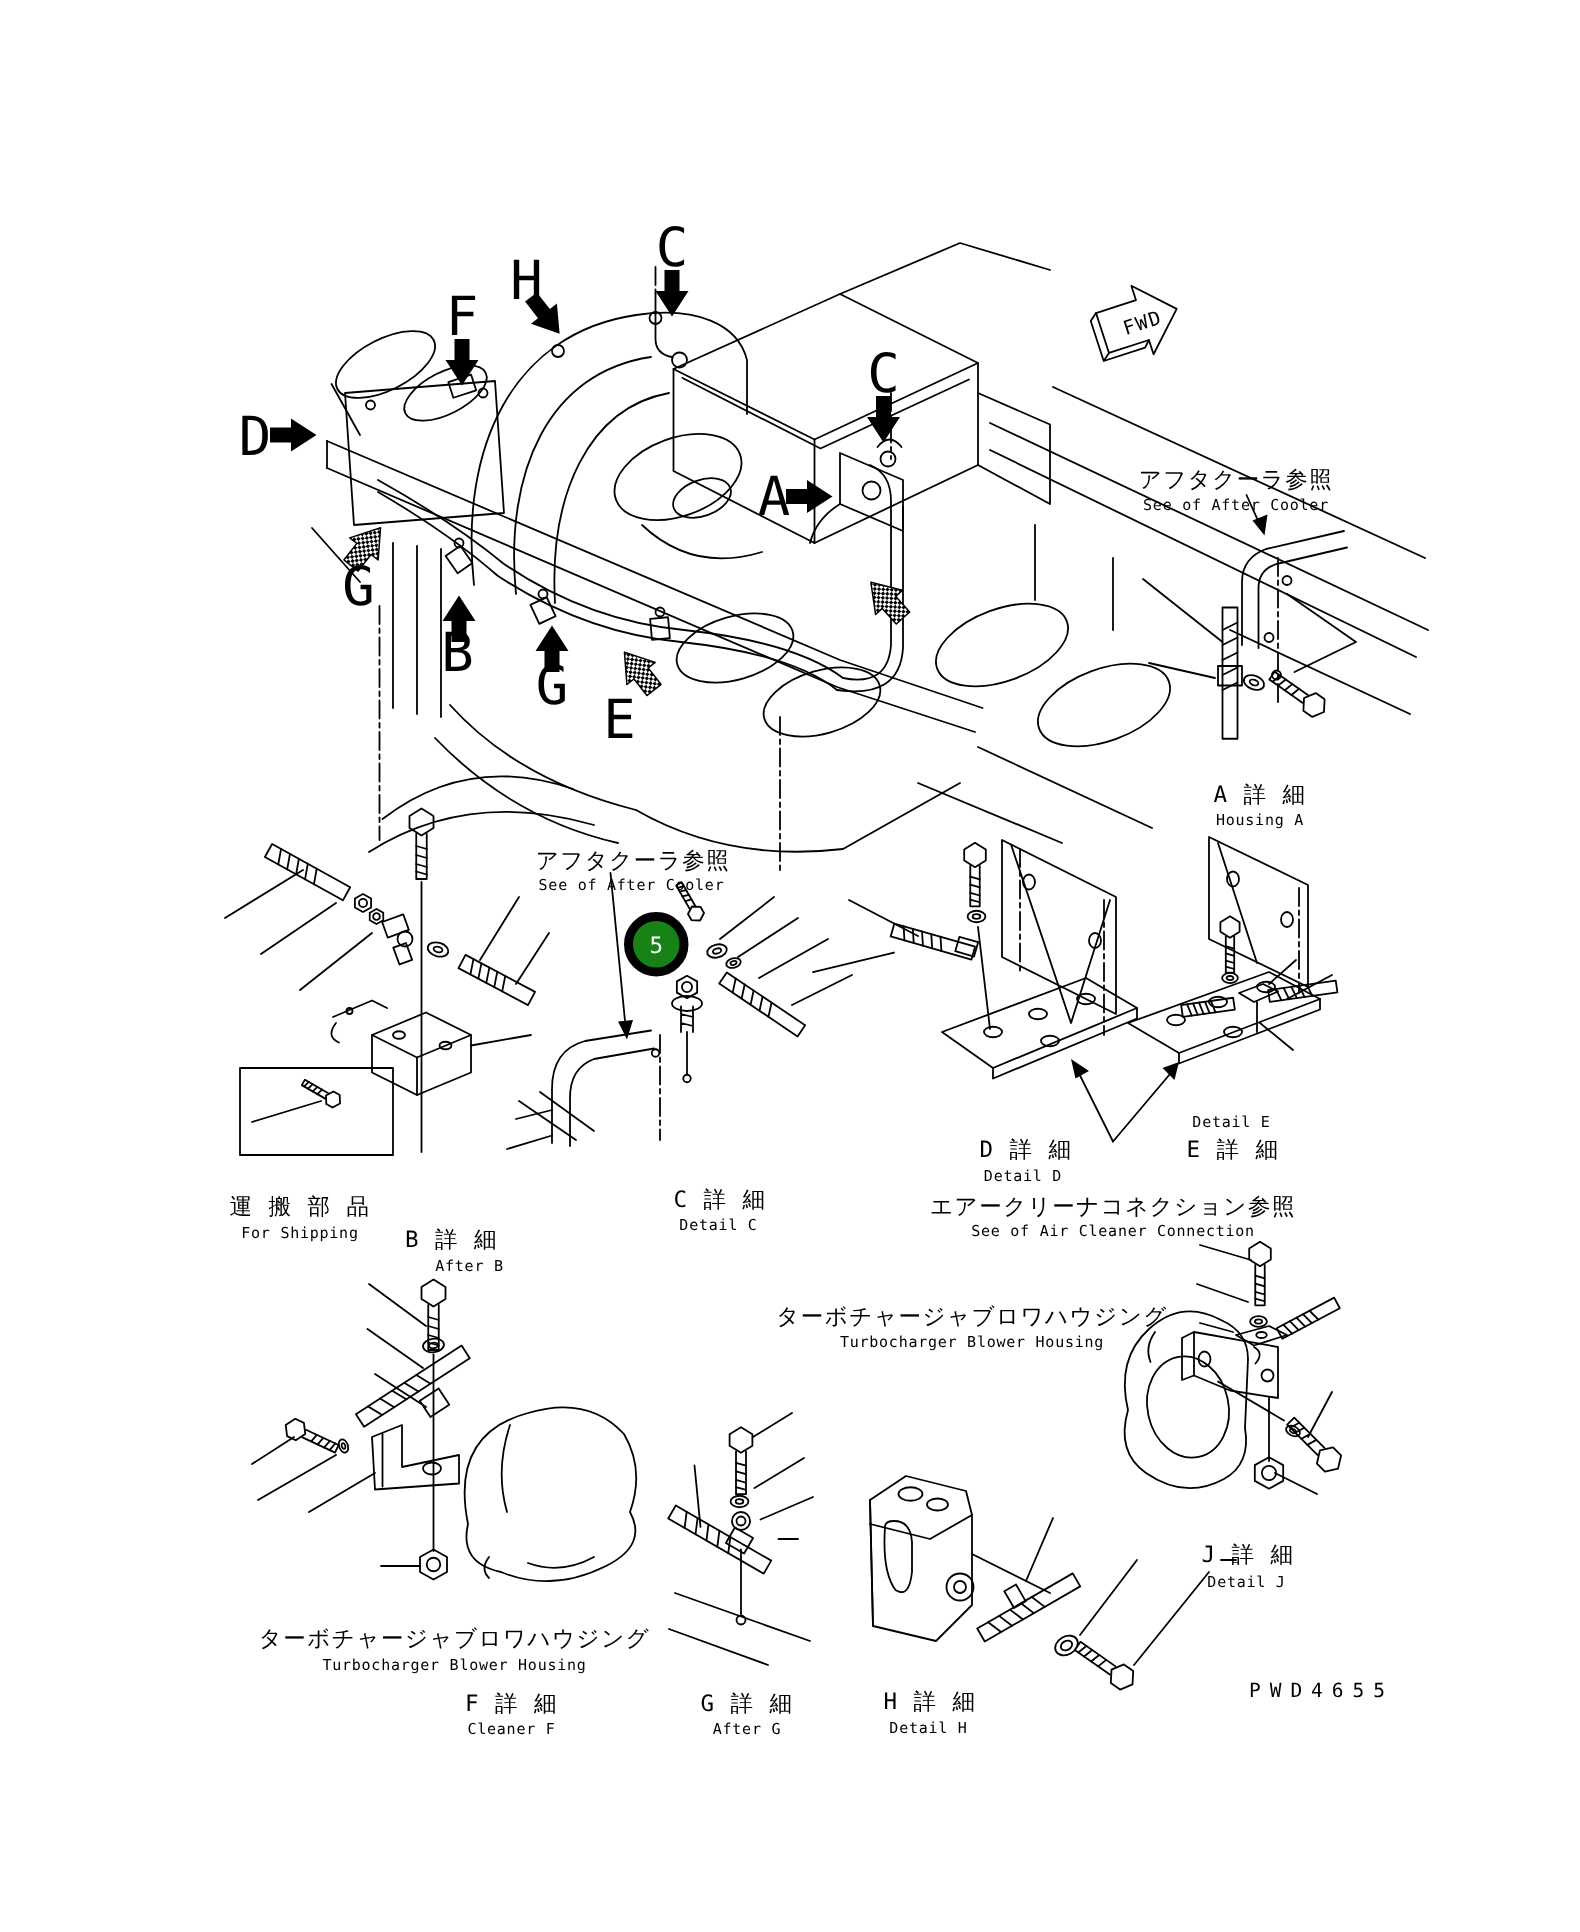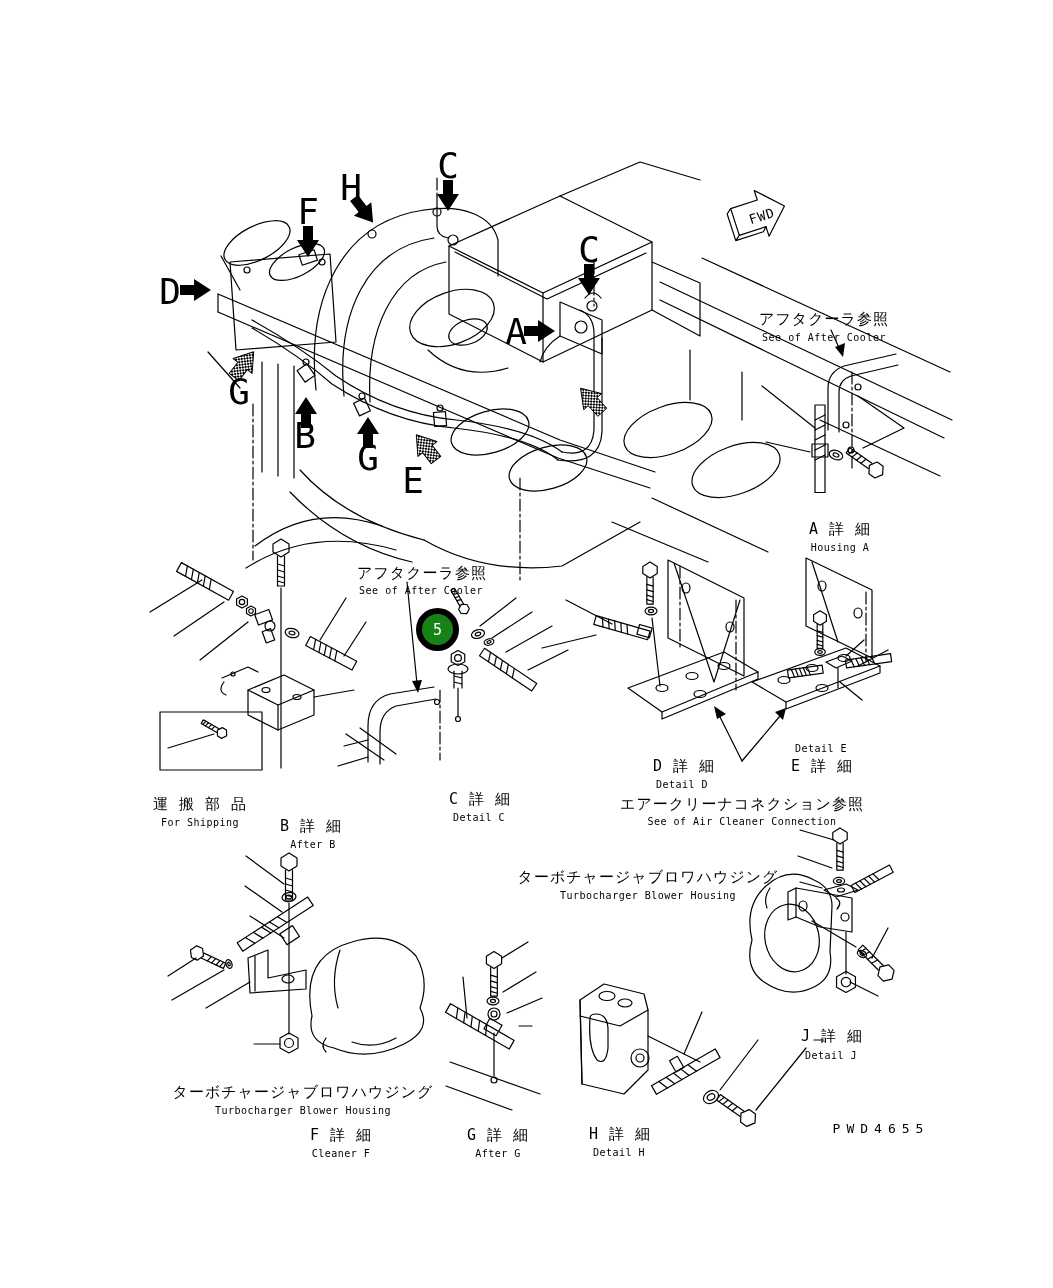--- a/index.html
+++ b/index.html
@@ -346,21 +346,21 @@
 
 <div class="lbl jp" style="left:200px;top:781px">運 搬 部 品</div>
 <div class="lbl en" style="left:200px;top:799px">For Shipping</div>
 <div class="lbl jp" style="left:648px;top:854px">ターボチャージャブロワハウジング</div>
 <div class="lbl en" style="left:648px;top:872px">Turbocharger Blower Housing</div>
 <div class="lbl jp" style="left:303px;top:1069px">ターボチャージャブロワハウジング</div>
 <div class="lbl en" style="left:303px;top:1087px">Turbocharger Blower Housing</div>
 
 <div class="lbl jp" style="left:840px;top:506px">A 詳 細</div>
 <div class="lbl en" style="left:840px;top:524px">Housing A</div>
-<div class="lbl jp" style="left:311px;top:803px">B 詳 細</div>
+<div class="lbl jp" style="left:301px;top:803px">B 詳 細</div>
 <div class="lbl en" style="left:313px;top:821px">After B</div>
 <div class="lbl jp" style="left:480px;top:776px">C 詳 細</div>
 <div class="lbl en" style="left:479px;top:794px">Detail C</div>
 <div class="lbl jp" style="left:684px;top:743px">D 詳 細</div>
 <div class="lbl en" style="left:682px;top:761px">Detail D</div>
 <div class="lbl jp" style="left:822px;top:743px">E 詳 細</div>
 <div class="lbl en" style="left:821px;top:725px">Detail E</div>
 <div class="lbl jp" style="left:341px;top:1112px">F 詳 細</div>
 <div class="lbl en" style="left:341px;top:1130px">Cleaner F</div>
 <div class="lbl jp" style="left:498px;top:1112px">G 詳 細</div>

